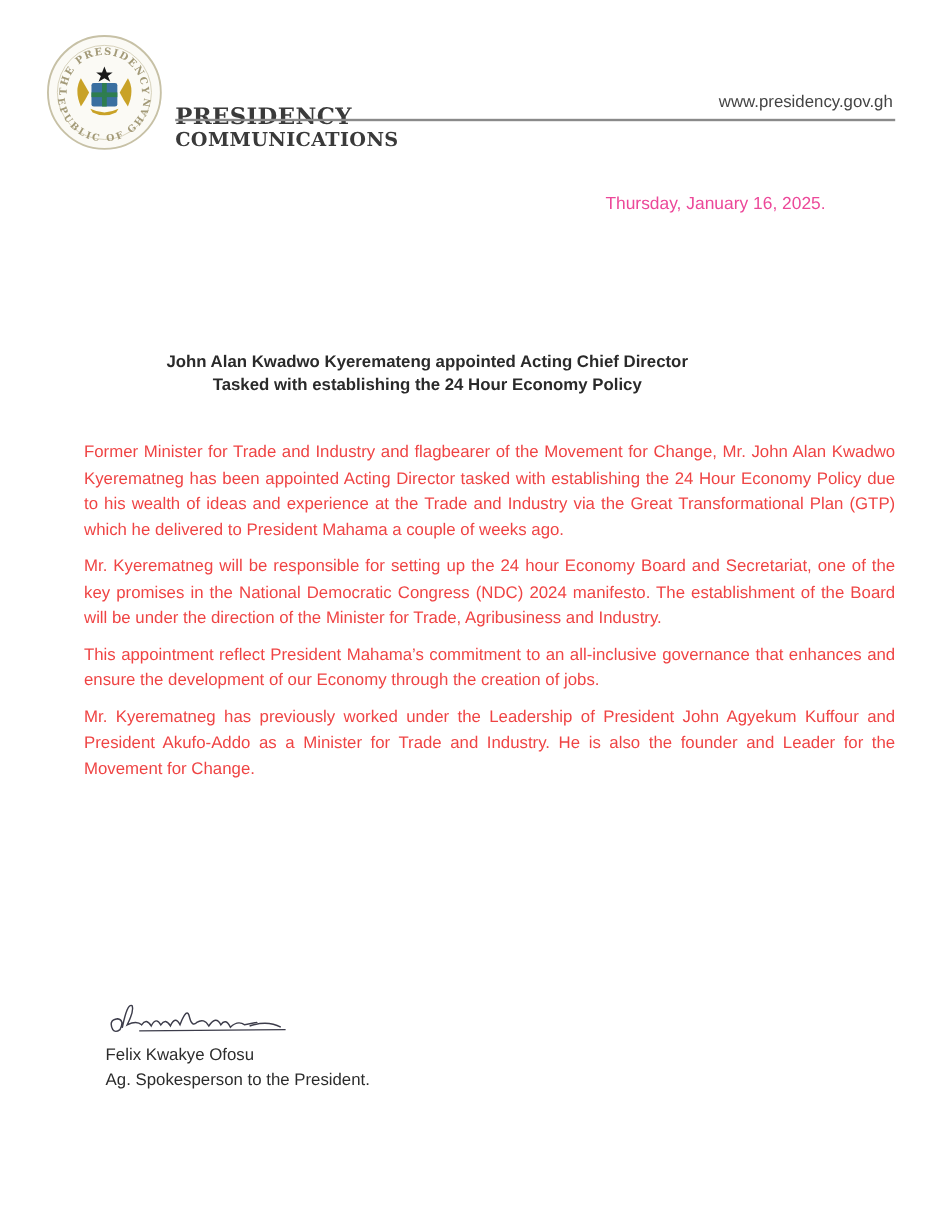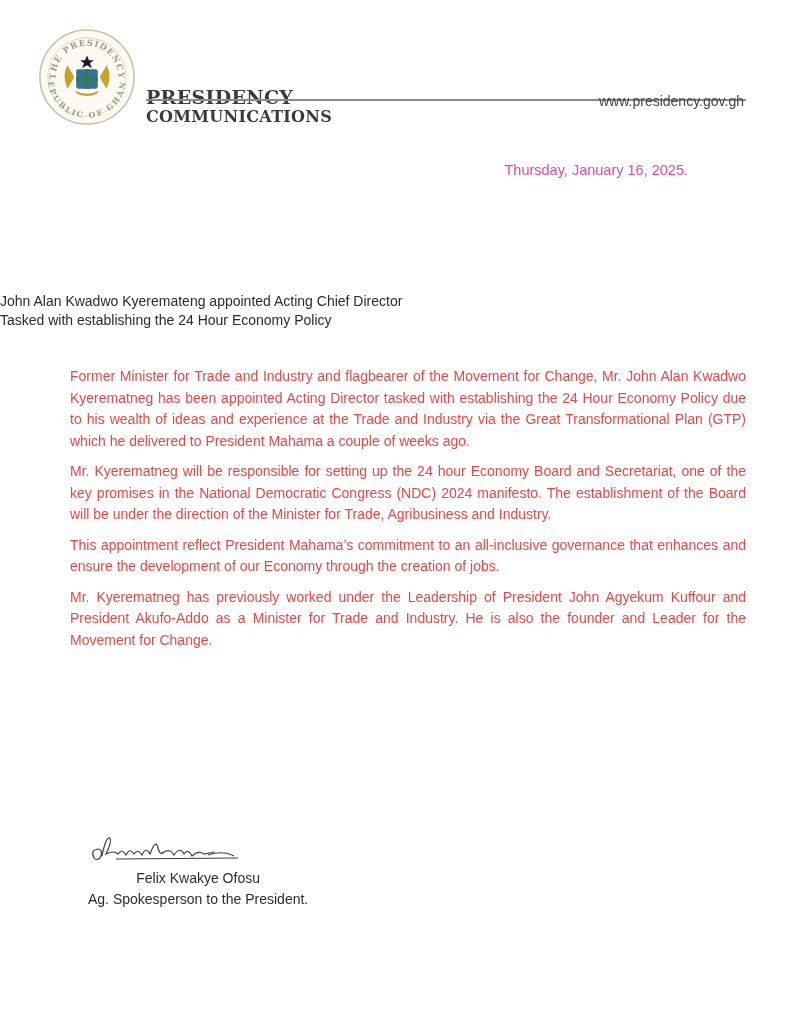--- a/index.html
+++ b/index.html
@@ -37,37 +37,37 @@
     .brand .l1 { font-size: 19px; display:block;margin-top:36px; }
     .brand .l2 { font-size: 16px; display:block; }
     .header-rule {
       position: absolute;
       left: 146px; top: 99px;
       width: 600px; height: 2px;
       background: #8a8a8a;
     }
     .website {
       position: absolute;
-      right: 41px; top: 93px;
+      right: 41px; top: 76px;
       font-size: 14px;
       color: #444;
     }
     .date {
       position: absolute;
       right: 97px; top: 162px;
       font-size: 14.5px;
       color: #ec4899;
       text-align: center;
     }
     .headline {
       position: absolute;
       left: 0; top: 292px;
       width: 712px;
-      text-align: left;
-      font-weight: normal;
+      text-align: center;
+      font-weight: bold;
       font-size: 14px;
       line-height: 19px;
       color: #2a2a2a;
     }
     .headline span { display: block; }
     .body {
       position: absolute;
       left: 70px; top: 366px;
       width: 676px;
       font-size: 14px;
@@ -82,21 +82,20 @@
       position: absolute;
       left: 88px; top: 828px;
       width: 170px; height: 40px;
     }
     .signer {
       position: absolute;
       left: 88px; top: 868px;
       font-size: 14px;
       line-height: 21px;
       color: #2c2c2c;
-      text-align: center;
     }
     .signer span { display: block; }
   </style>
 </head>
 <body>
 
 <div class="header">
   <svg class="seal" viewBox="0 0 100 100">
     <defs>
       <path id="arcTop" d="M 18 50 A 32 32 0 0 1 82 50"></path>

